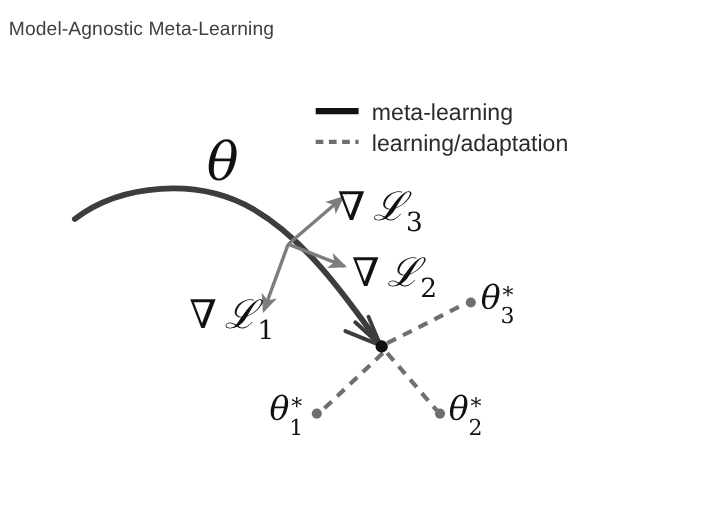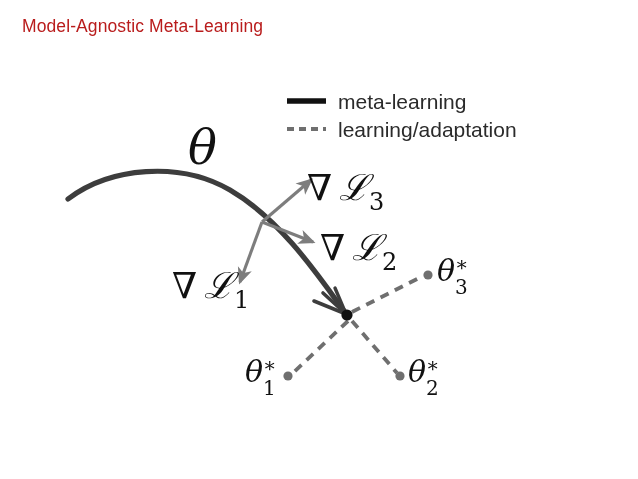--- a/index.html
+++ b/index.html
@@ -16,27 +16,27 @@
   }
   #slide {
     position: absolute;
     left: 0; top: 0;
     width: 638px;
     height: 479px;
     background: #ffffff;
   }
   #slide-title {
     position: absolute;
-    left: 22px;
+    left: 8px;
     top: 16px;
     font-family: "Liberation Sans", sans-serif;
     font-size: 17.5px;
     font-weight: 400;
     letter-spacing: 0.1px;
-    color: #b91c1c;
+    color: #404040;
     white-space: nowrap;
   }
   #figure {
     position: absolute;
     left: 0;
     top: 60px;
     width: 638px;
     height: 400px;
   }
   #figure svg {

